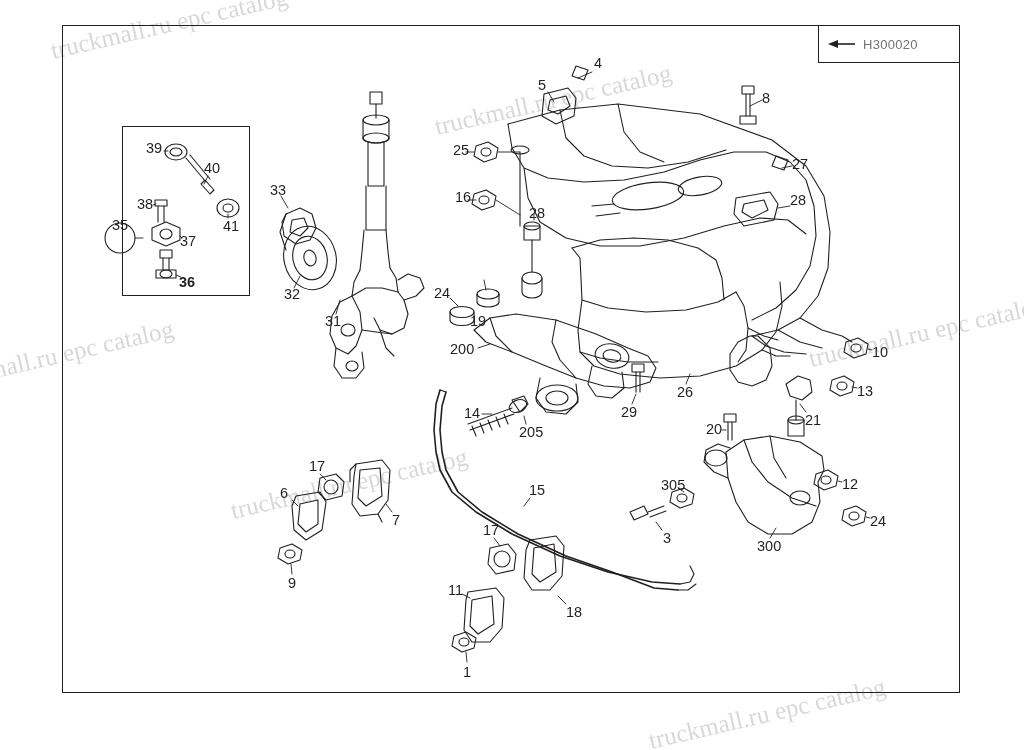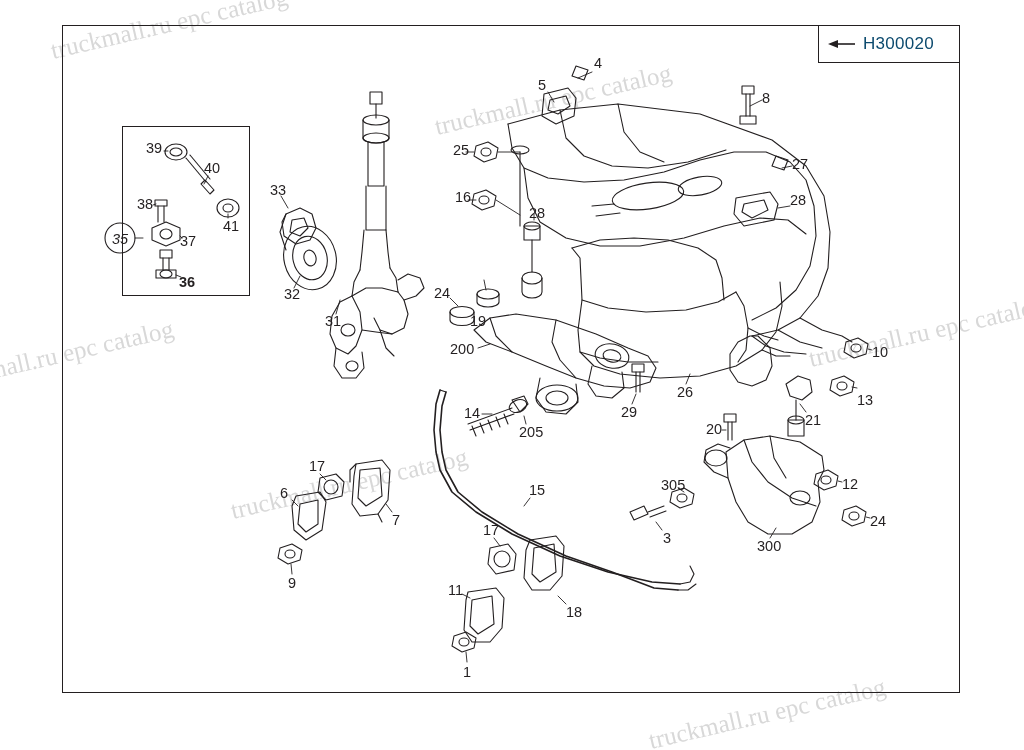--- a/index.html
+++ b/index.html
@@ -41,22 +41,22 @@
     border-left: 1.5px solid #231f20;
     border-bottom: 1.5px solid #231f20;
     box-sizing: border-box;
     background: #fff;
     display: flex;
     align-items: center;
     gap: 7px;
     padding-left: 9px;
   }
   .code-box .code-text {
-    font-size: 17px;
-    color: #0c4a6e;
+    font-size: 13px;
+    color: #737373;
     letter-spacing: .3px;
   }
   
   .inset-box {
     position: absolute;
     left: 122px;
     top: 126px;
     width: 128px;
     height: 170px;
     border: 1.2px solid #231f20;
@@ -391,28 +391,28 @@
     <div class="lbl" style="left:790px;top:192px;">28</div>
     <div class="lbl" style="left:455px;top:189px;">16</div>
     <div class="lbl" style="left:529px;top:205px;">28</div>
     <div class="lbl" style="left:270px;top:182px;">33</div>
     <div class="lbl" style="left:146px;top:140px;">39</div>
     <div class="lbl" style="left:204px;top:160px;">40</div>
     <div class="lbl" style="left:137px;top:196px;">38</div>
     <div class="lbl" style="left:223px;top:218px;">41</div>
     <div class="lbl" style="left:180px;top:233px;">37</div>
     <div class="lbl" style="left:179px;top:274px;font-weight:bold;">36</div>
-    <div class="lbl" style="left:112px;top:231px;font-style:italic;">35</div>
+    <div class="lbl" style="left:112px;top:217px;">35</div>
     <div class="lbl" style="left:284px;top:286px;">32</div>
     <div class="lbl" style="left:325px;top:313px;">31</div>
     <div class="lbl" style="left:470px;top:265px;margin-top:48px;">19</div>
     <div class="lbl" style="left:434px;top:285px;">24</div>
     <div class="lbl" style="left:450px;top:341px;">200</div>
     <div class="lbl" style="left:872px;top:344px;">10</div>
-    <div class="lbl" style="left:857px;top:383px;margin-top:9px;">13</div>
+    <div class="lbl" style="left:857px;top:383px;">13</div>
     <div class="lbl" style="left:677px;top:384px;">26</div>
     <div class="lbl" style="left:621px;top:404px;">29</div>
     <div class="lbl" style="left:805px;top:412px;">21</div>
     <div class="lbl" style="left:464px;top:405px;">14</div>
     <div class="lbl" style="left:519px;top:424px;">205</div>
     <div class="lbl" style="left:706px;top:421px;">20</div>
     <div class="lbl" style="left:842px;top:476px;">12</div>
     <div class="lbl" style="left:870px;top:513px;">24</div>
     <div class="lbl" style="left:309px;top:458px;">17</div>
     <div class="lbl" style="left:280px;top:485px;">6</div>

